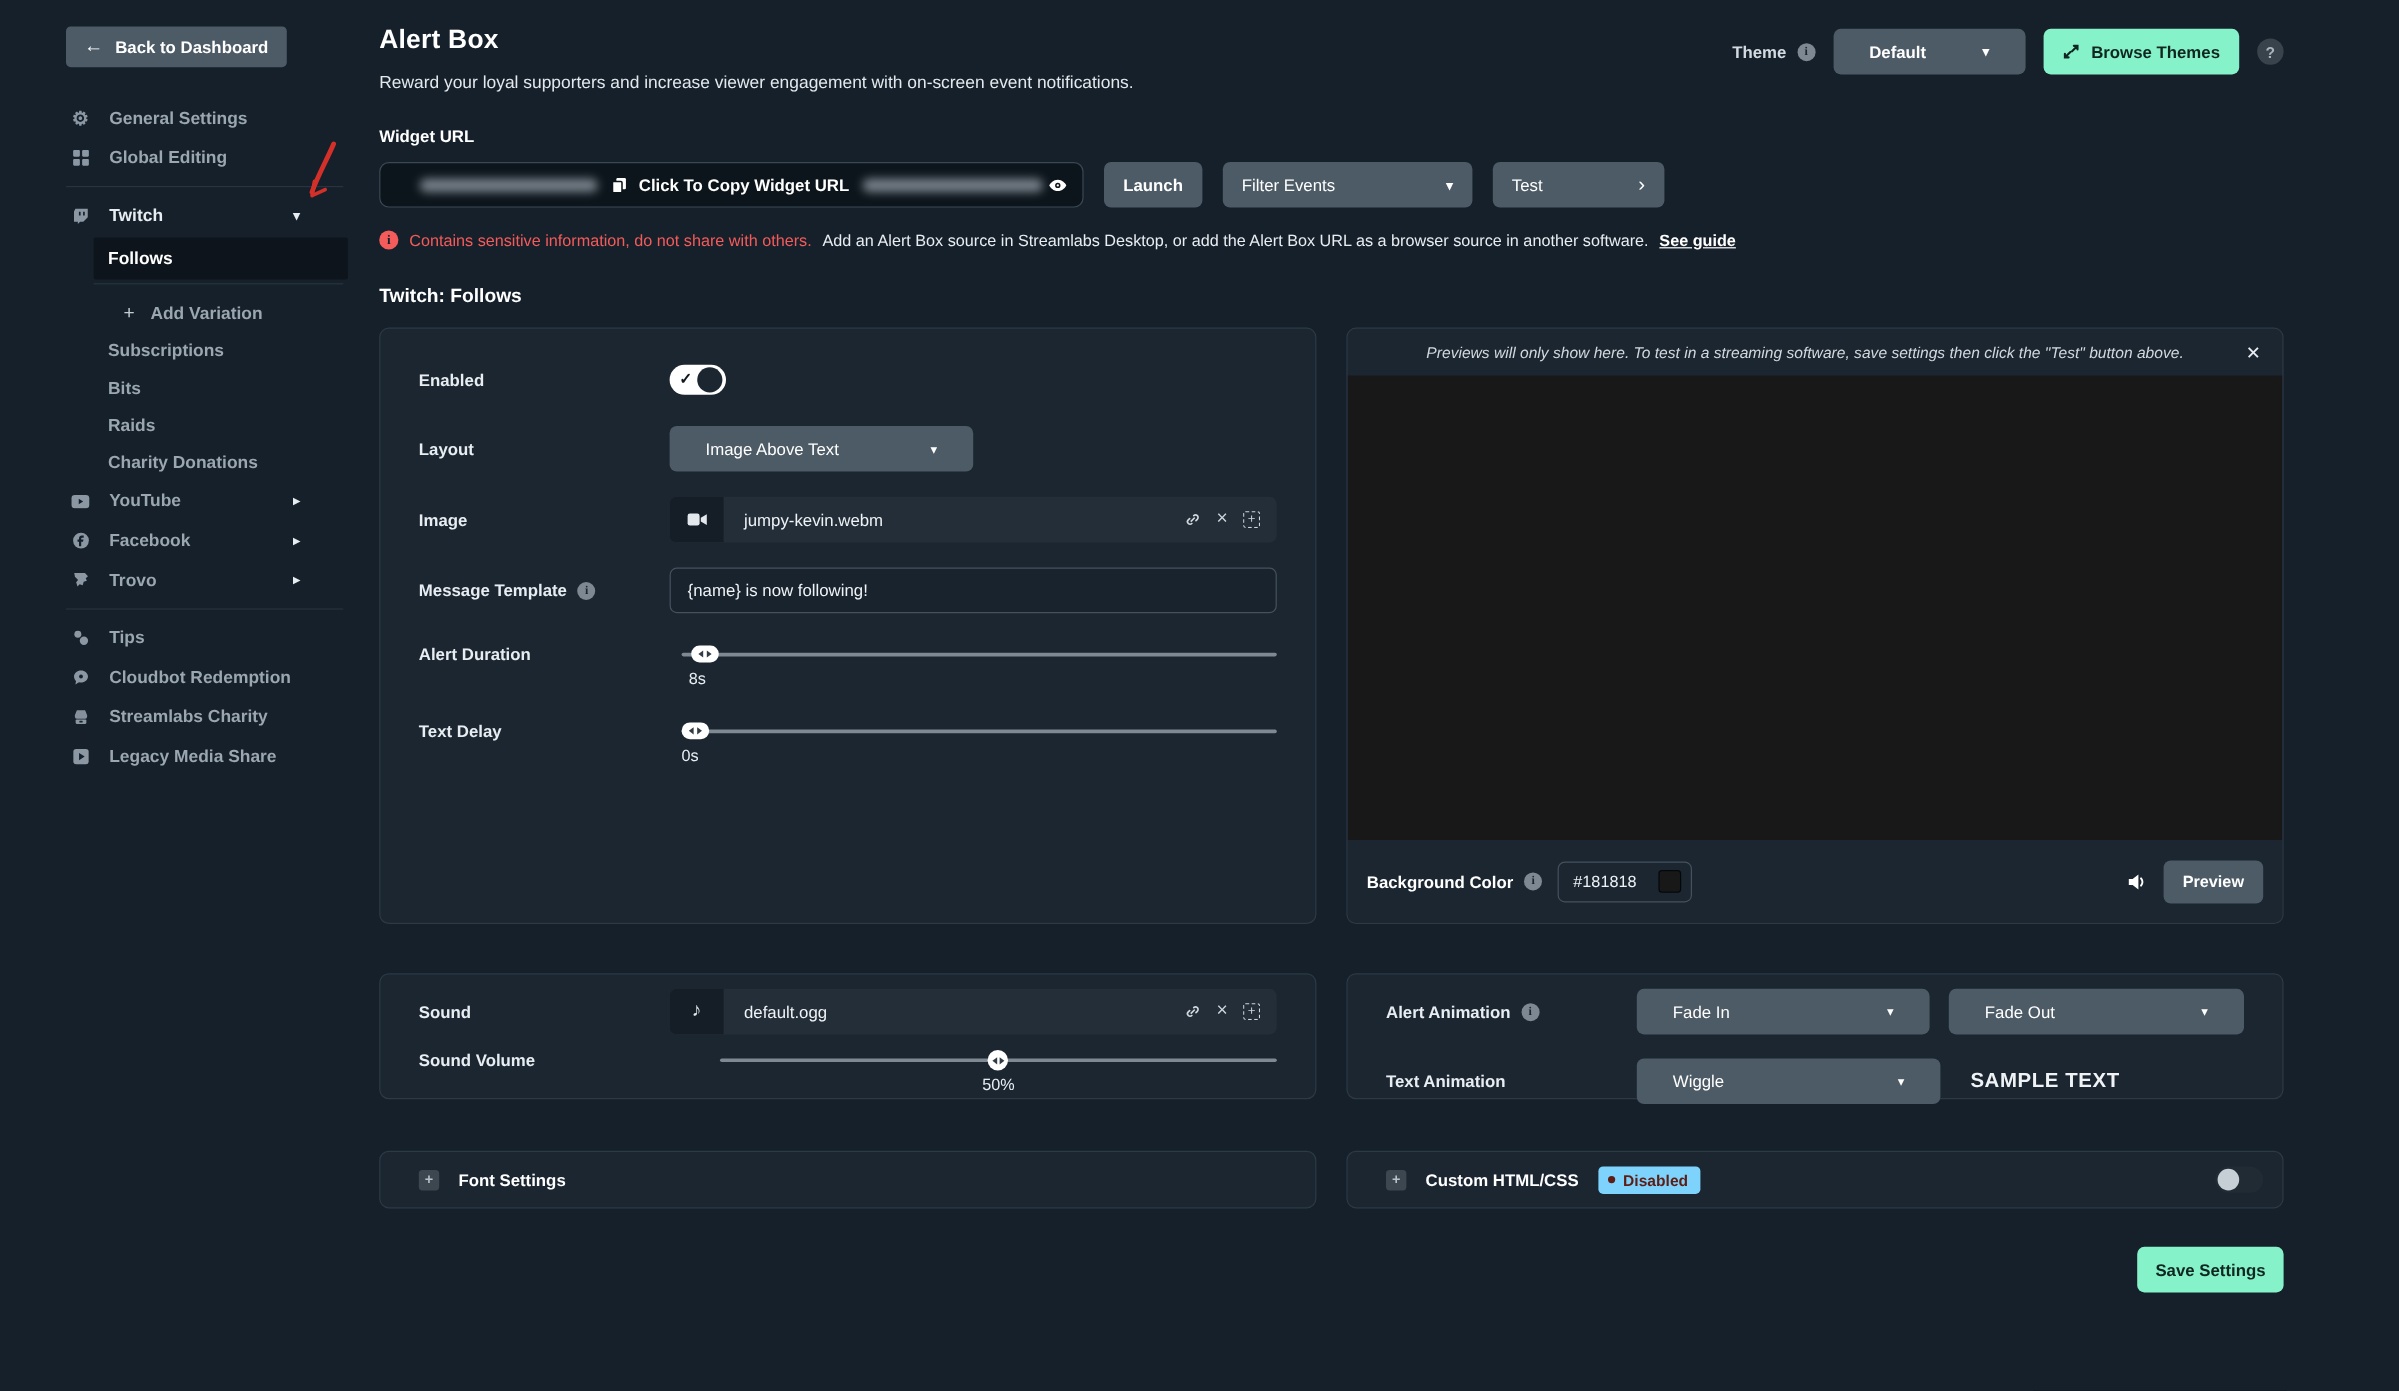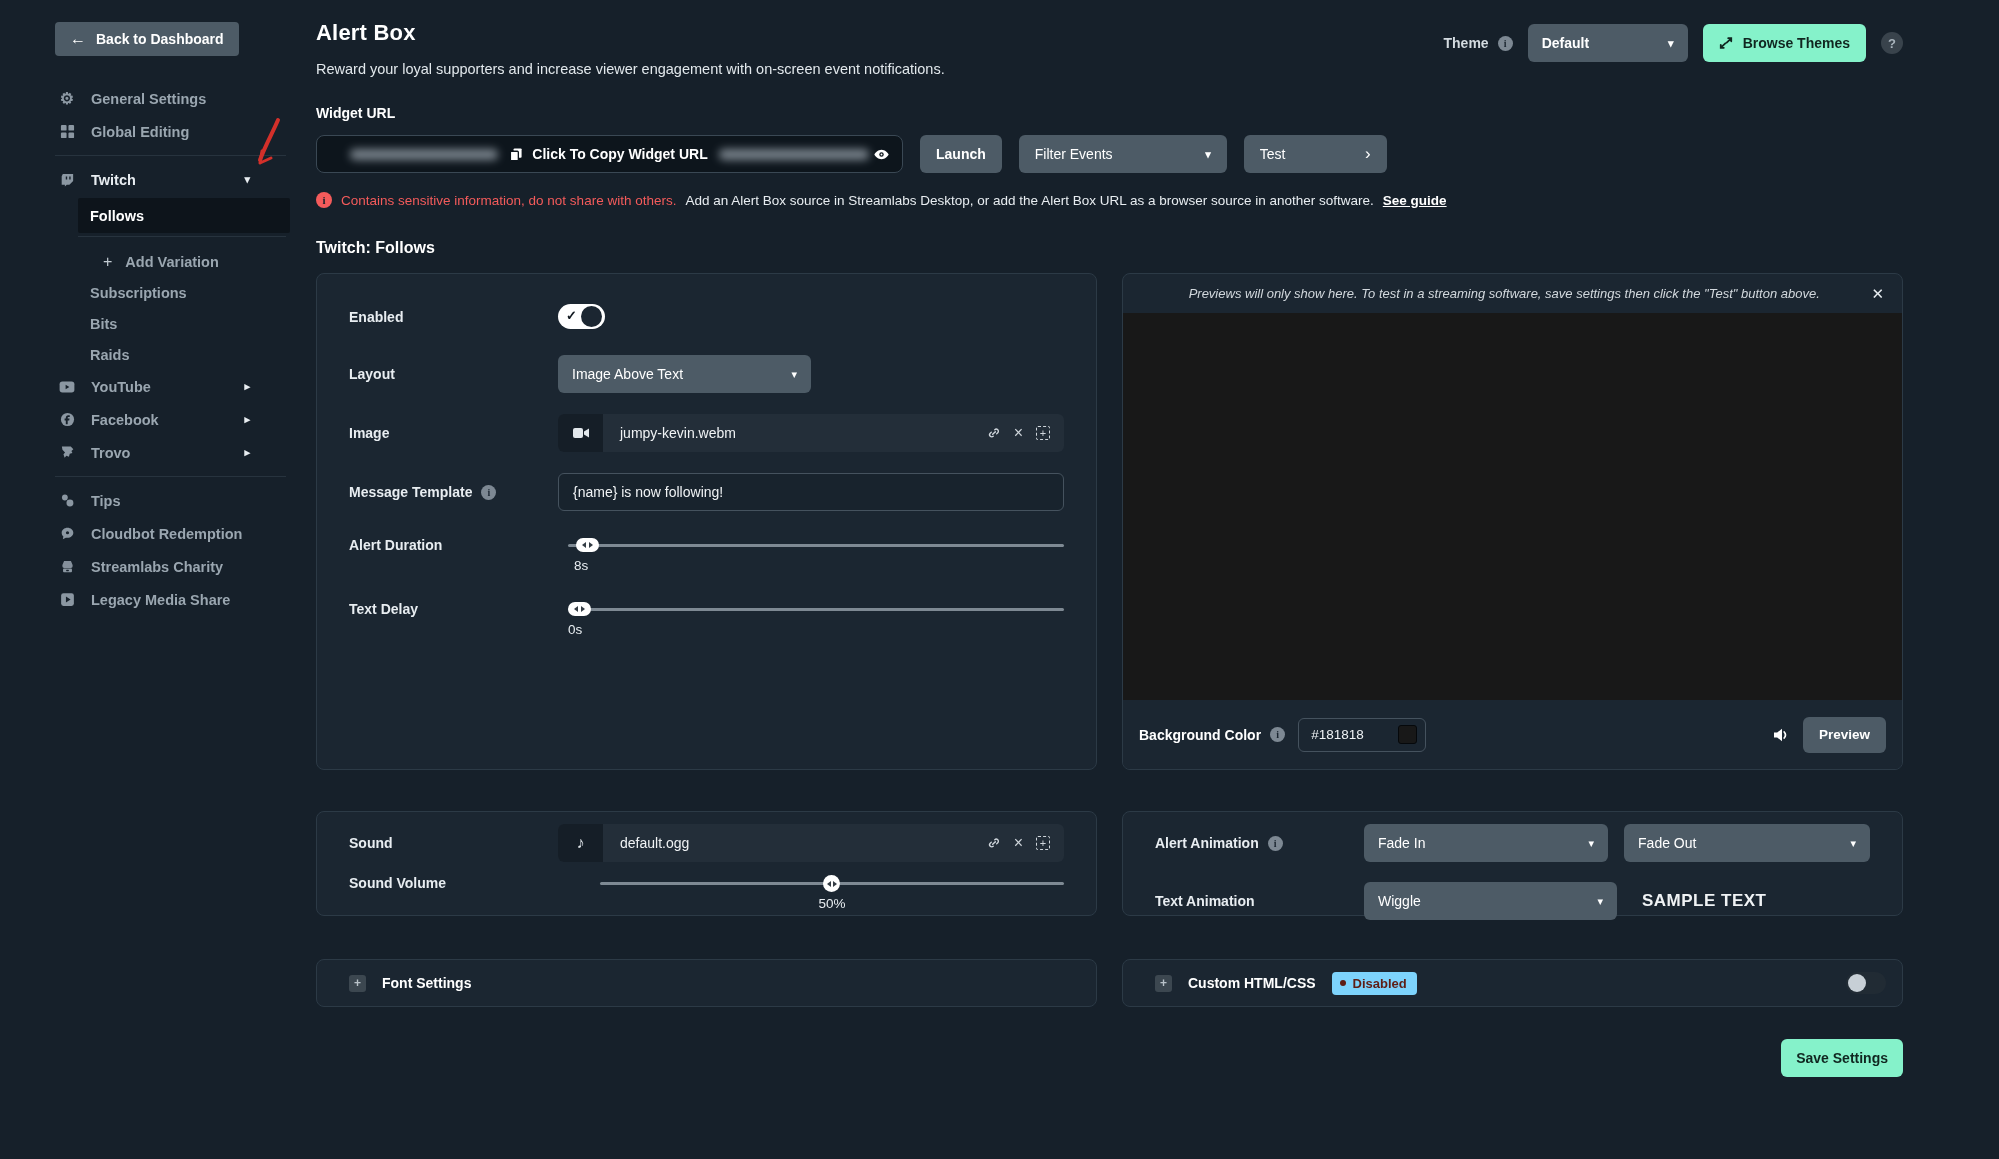--- a/index.html
+++ b/index.html
@@ -39,21 +39,21 @@
   .theme-label { font-size:14px; font-weight:700; color:#d4dbe0; display:flex; align-items:center; gap:9px; }
   .info-dot {
     width:15px; height:15px; border-radius:50%; background:#7d8893; color:#1b2631;
     font-size:10px; font-weight:700; display:inline-flex; align-items:center; justify-content:center;
     font-family:"Liberation Serif", serif; flex:none;
   }
   .select, .btn {
     background:#4d5b66; border-radius:6px; height:38px; color:#fff;
     display:flex; align-items:center; font-size:14px; cursor:pointer;
   }
-  .select { justify-content:space-between; padding:0 14px; }
+  .select { justify-content:space-between; padding:0 30px; }
   .select .val { font-weight:400; }
   .select .caret { font-size:11px; color:#fff; margin-left:12px; }
   .theme-select { width:160px; font-weight:700; }
   .mint-btn {
     height:38px; border-radius:6px; display:flex; align-items:center; gap:10px;
     padding:0 16px; font-size:14px; font-weight:700; color:#102620; cursor:pointer;
   }
   .help-circle {
     width:22px; height:22px; border-radius:50%; background:#39434c; color:#a9b4bd;
     display:flex; align-items:center; justify-content:center; font-size:13px; font-weight:700; cursor:pointer;
@@ -117,21 +117,21 @@
   .slider-val { position:absolute; top:21px; font-size:13.5px; color:#e8edf1; }
   
   .preview-card { margin-top:16px; height:497px; display:flex; flex-direction:column; overflow:hidden; }
   .preview-head { height:39px; flex:none; display:flex; align-items:center; padding:0 16px; }
   .preview-notice { flex:1; text-align:center; font-size:13px; font-style:italic; color:#d2d8dd; }
   .preview-close { color:#e8edf1; font-size:15px; cursor:pointer; padding:0 2px; }
   .preview-area { flex:1; }
   .preview-foot { height:69px; flex:none; display:flex; align-items:center; padding:0 16px; gap:13px; background:#1b2631; }
   .bg-label { font-size:14px; font-weight:700; display:flex; align-items:center; gap:9px; }
   .bg-input {
-    width:128px; height:34px; border:1px solid #45525e; border-radius:6px;
+    width:112px; height:34px; border:1px solid #45525e; border-radius:6px;
     display:flex; align-items:center; padding:0 8px 0 12px; gap:9px; cursor:text;
   }
   .bg-input .hex { font-size:13.5px; color:#eef2f5; }
   .swatch { width:19px; height:19px; border-radius:3px; border:1px solid #05080b; margin-left:auto; }
   .foot-spacer { flex:1; }
   .preview-btn { height:36px; font-size:13.5px; }
   
   .mid-card { margin-top:41px; height:105px; padding:12px 32px; }
   .mid-card .frow { margin-bottom:8px; }
   .anim-dd2 { width:255px; margin-left:16px; }
@@ -201,20 +201,23 @@
         <span>Add Variation</span>
       </div>
       <div class="nav-sub">
           <span>Subscriptions</span>
         </div>
       <div class="nav-sub">
           <span>Bits</span>
         </div>
       <div class="nav-sub">
           <span>Raids</span>
+        </div>
+      <div class="nav-sub">
+          <span>Charity Donations</span>
         </div>
       <div class="nav-item">
         <span class="ic">
           <svg width="16" height="12" viewBox="0 0 17 13" fill="currentColor">
               <rect x="0.5" y="0.5" width="16" height="12" rx="3"></rect>
               <path d="M7 4l4 2.5L7 9z" fill="#16202a"></path>
             </svg>
         </span>
         <span>YouTube</span>
         <span class="chev">▸</span>

